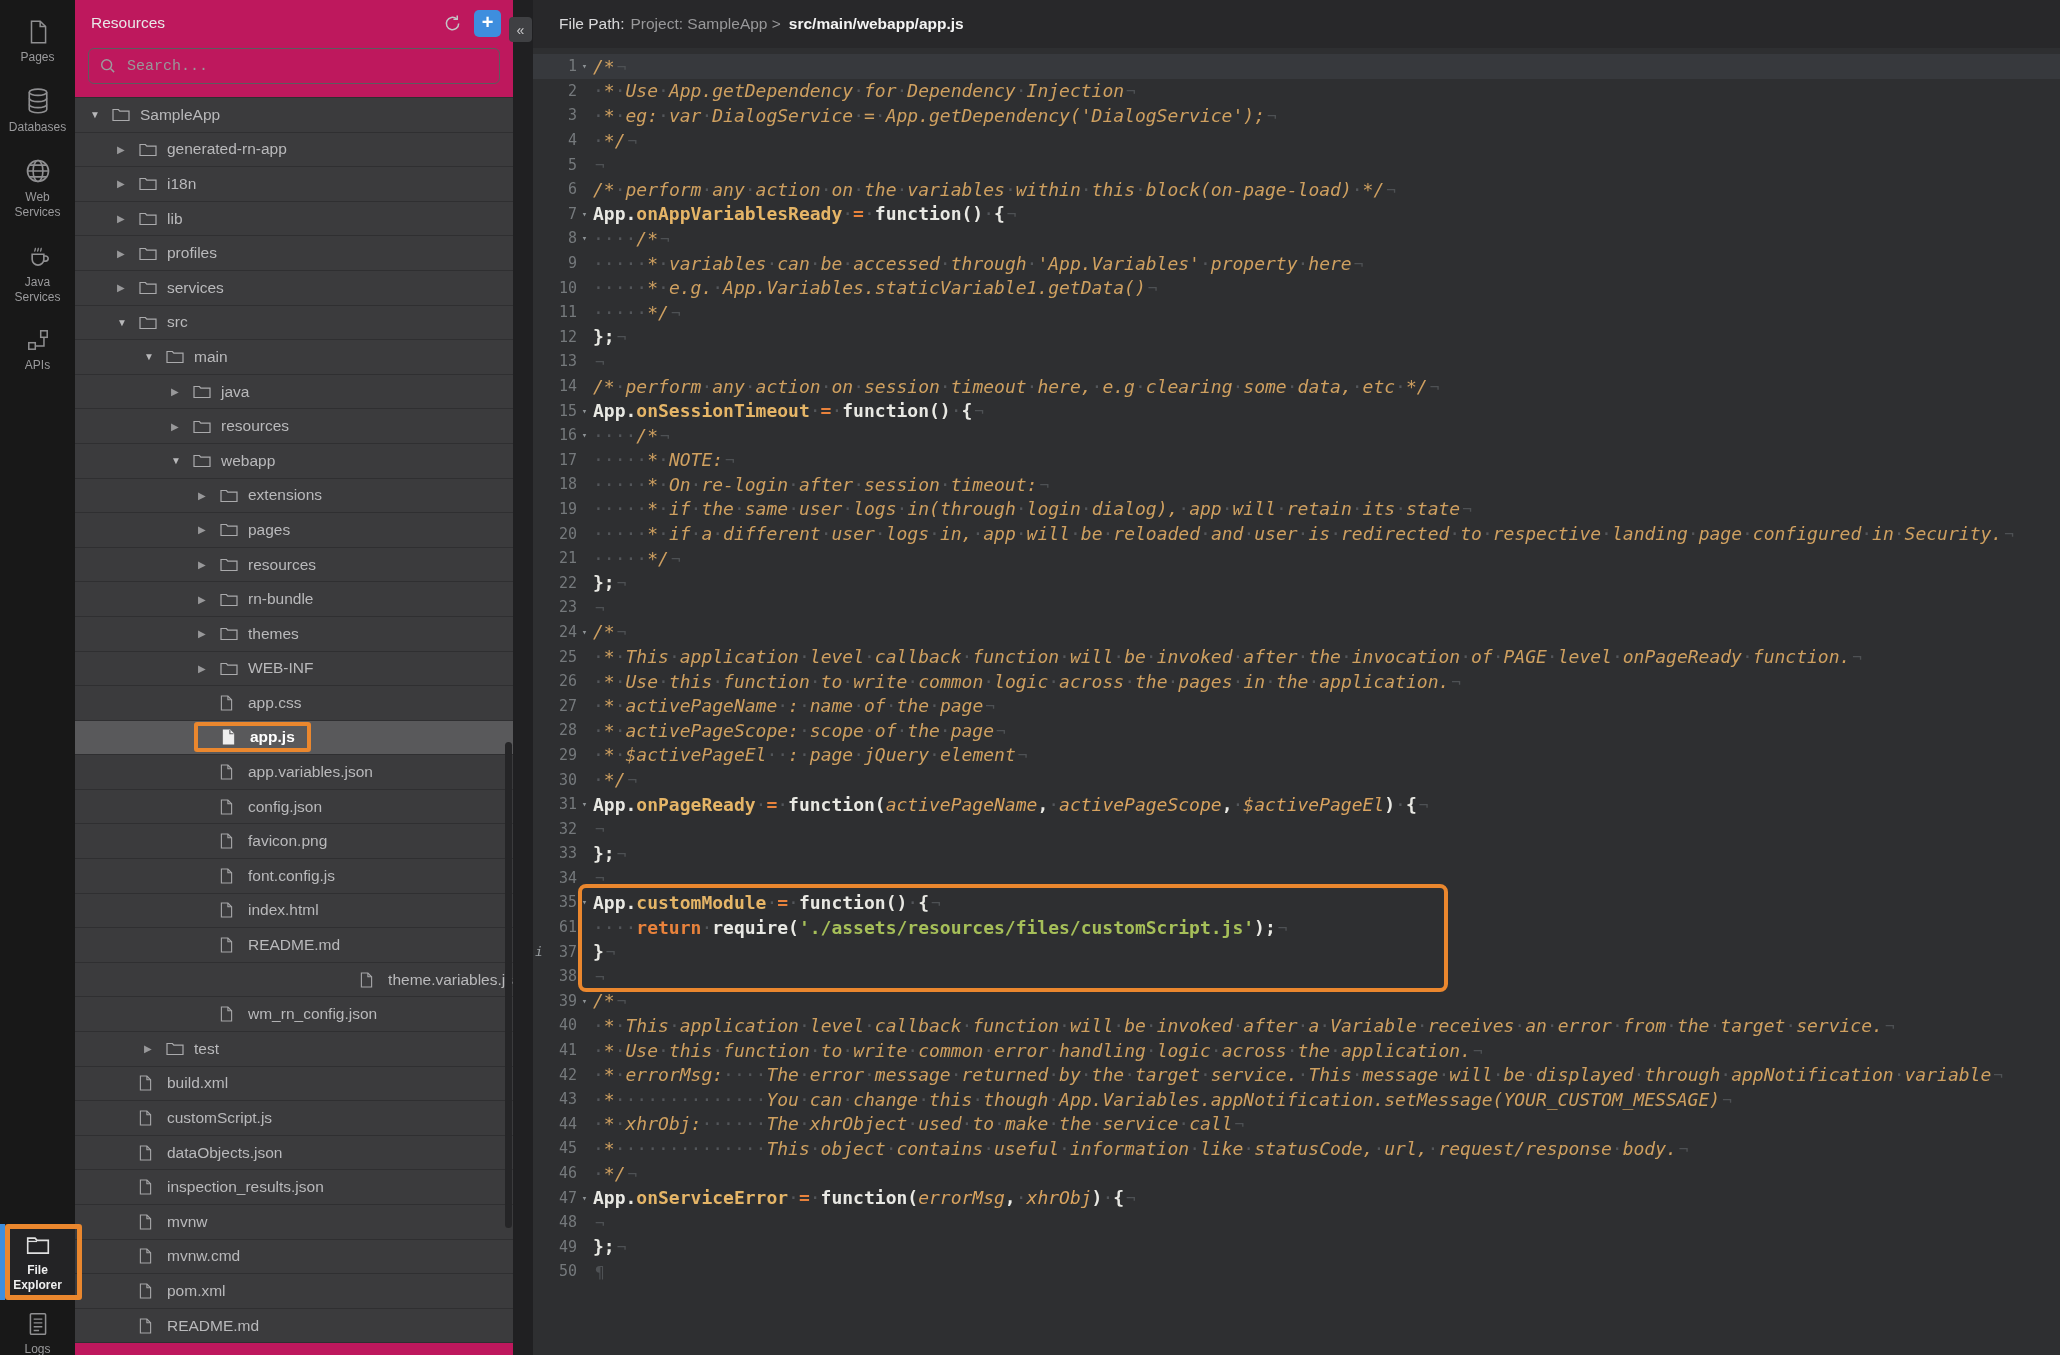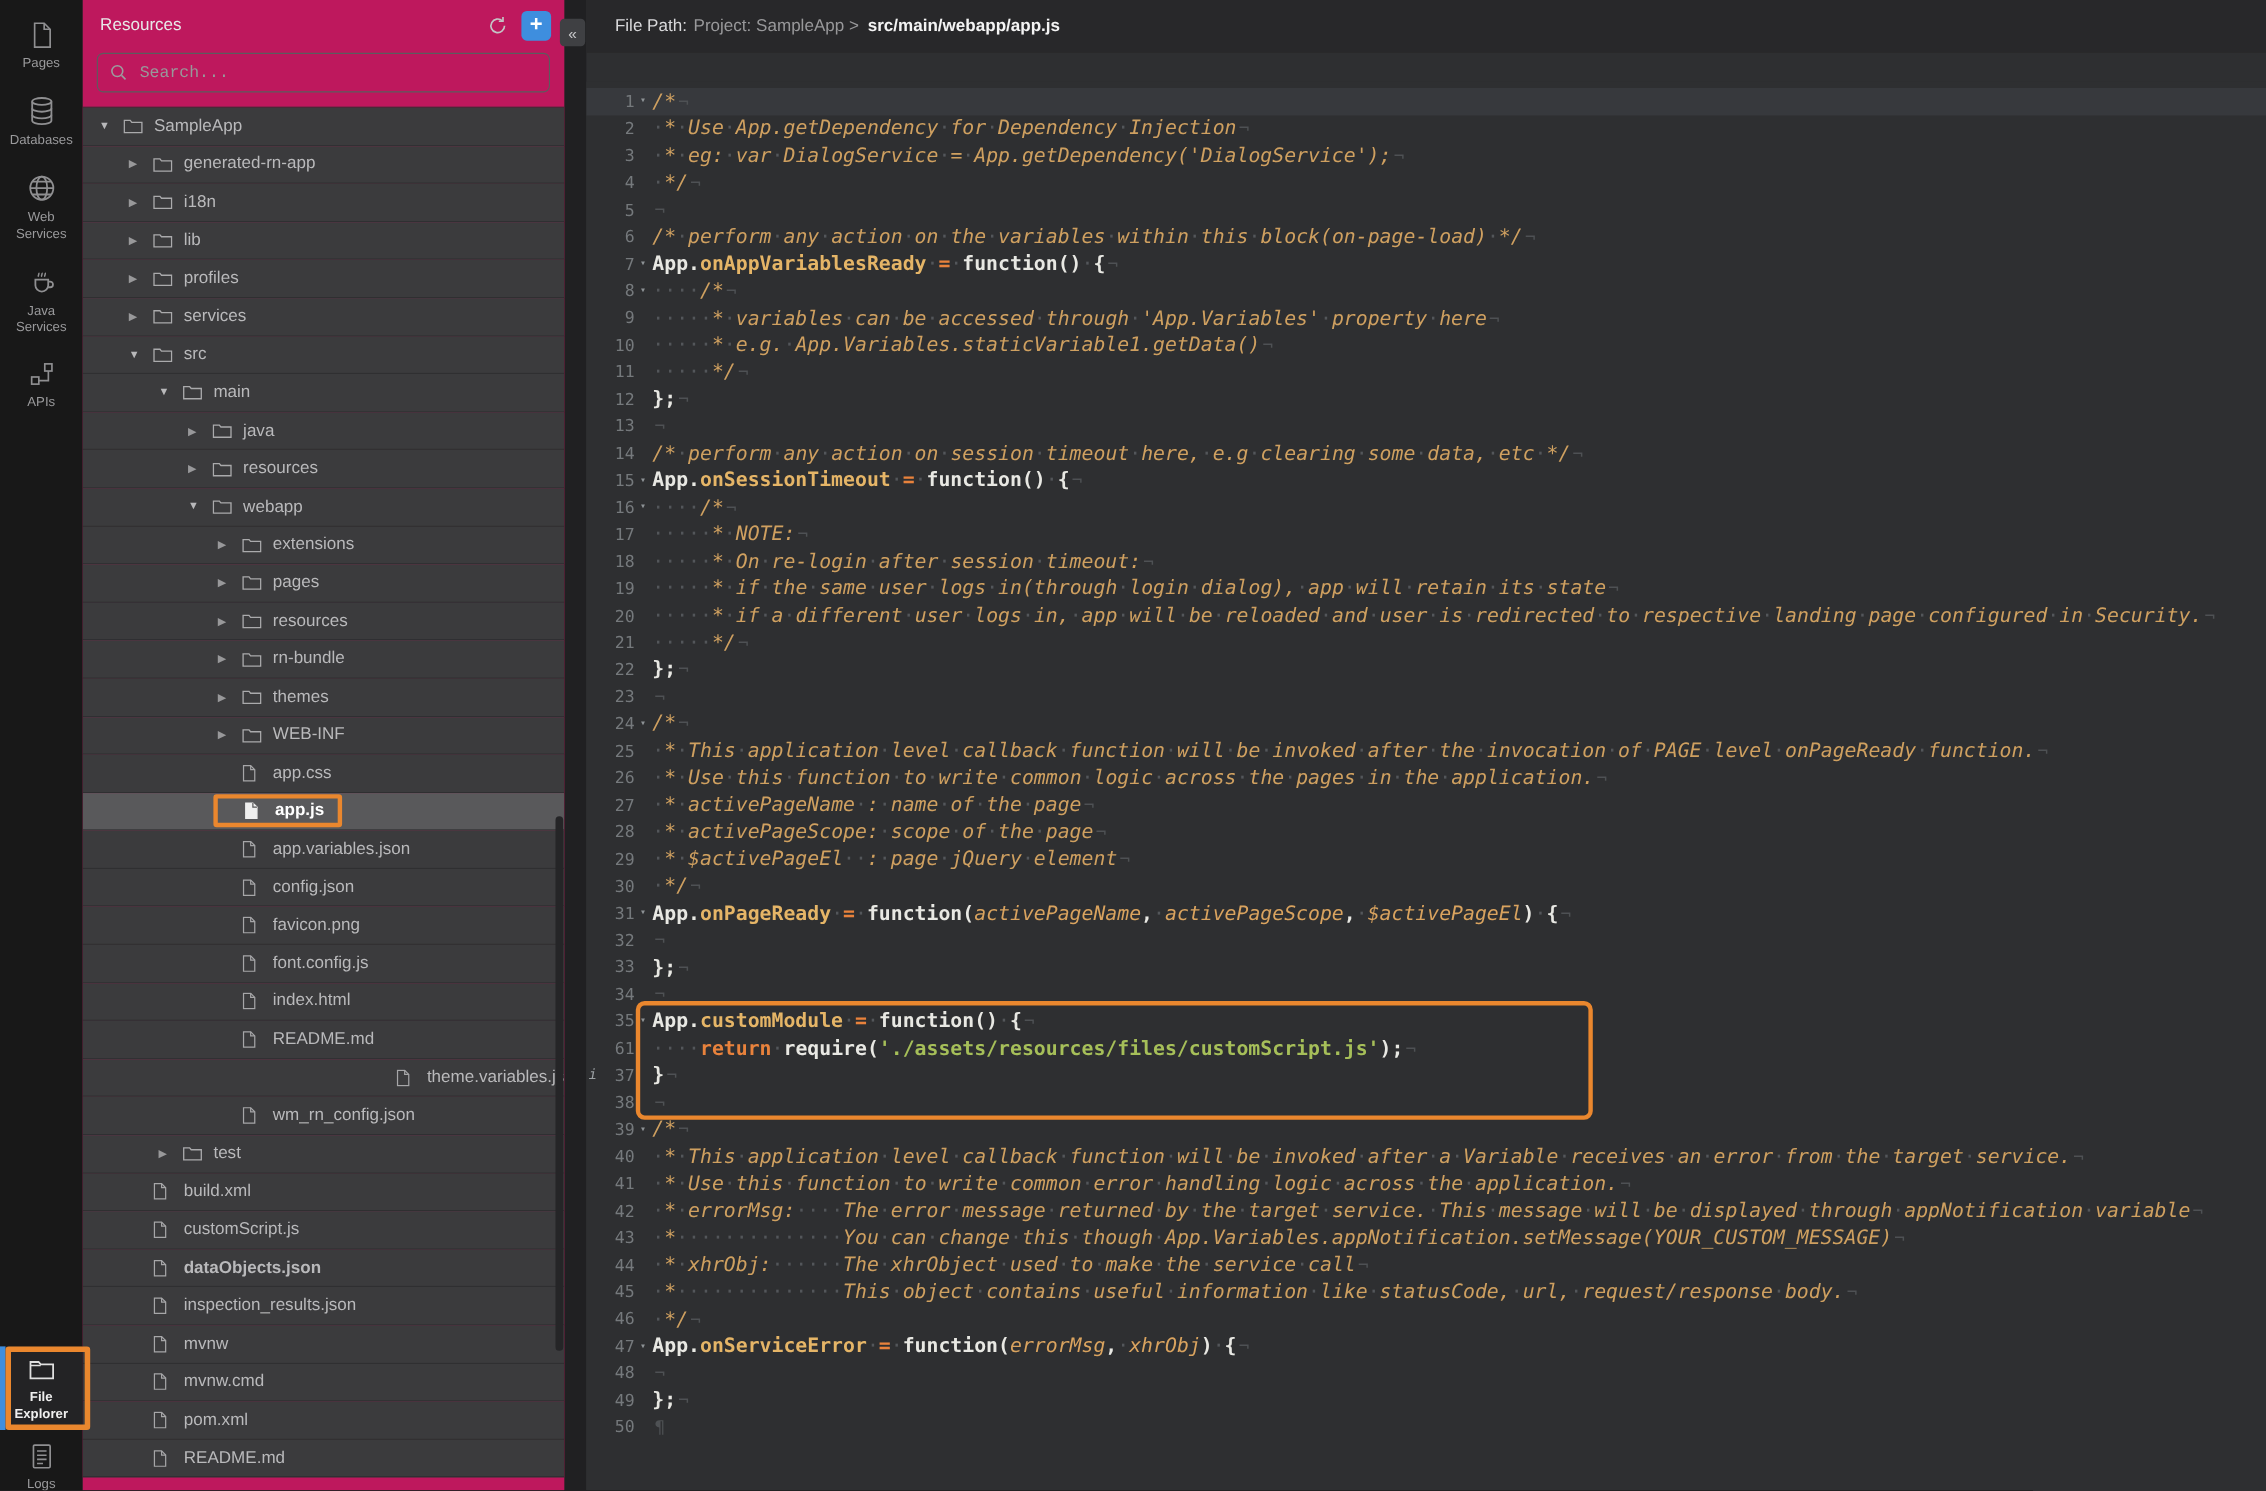--- a/index.html
+++ b/index.html
@@ -51,21 +51,21 @@
                 background:#252527;border-radius:4px;cursor:pointer;}
 
   
   .divider{width:20px;flex:none;background:#202022;}
   .collapse-btn{position:absolute;left:509px;top:17px;width:23px;height:25px;background:#3f4043;
                 border:none;border-radius:4px;color:#c9c9cb;font-size:14px;line-height:1;
                 display:flex;align-items:center;justify-content:center;cursor:pointer;z-index:6;
                 font-family:"Liberation Sans",sans-serif;padding:0;}
 
   
-  .main{flex:1;min-width:0;display:flex;flex-direction:column;position:relative;gap:26px;}
+  .main{flex:1;min-width:0;display:flex;flex-direction:column;position:relative;}
   .pathbar{height:48px;flex:none;background:#28282a;display:flex;align-items:center;
            padding-left:26px;font-size:15.5px;}
   .pp1{color:#d9d9db;}
   .pp2{color:#98989a;margin-left:6px;}
   .pp3{color:#f4f4f4;font-weight:bold;margin-left:8px;}
   .editor{flex:1;position:relative;overflow:hidden;background:#2e2f31;
           font-family:"DejaVu Sans Mono",monospace;font-size:18px;}
   .lines{padding-top:6px;}
   .ln{display:flex;align-items:center;height:24.6px;white-space:pre;}
   .ln.active{background:#37393d;}
@@ -467,21 +467,21 @@
         <div class="trow" style="padding-left: 37px;">
           <span class="arrow"></span>
           <span class="ticon">
             <svg viewBox="0 0 14 17" width="13" height="16">
               <path d="M1.5 1h7l4 4v11h-11z" fill="none" stroke="#a6a6a8" stroke-width="1.2"></path>
               <path d="M8.5 1v4h4" fill="none" stroke="#a6a6a8" stroke-width="1.2"></path>
             </svg>
           </span>
           <span>customScript.js</span>
         </div>
-        <div class="trow" style="padding-left: 37px; font-weight: bold;">
+        <div class="trow" style="padding-left: 37px;">
           <span class="arrow"></span>
           <span class="ticon">
             <svg viewBox="0 0 14 17" width="13" height="16">
               <path d="M1.5 1h7l4 4v11h-11z" fill="none" stroke="#a6a6a8" stroke-width="1.2"></path>
               <path d="M8.5 1v4h4" fill="none" stroke="#a6a6a8" stroke-width="1.2"></path>
             </svg>
           </span>
           <span>dataObjects.json</span>
         </div>
         <div class="trow" style="padding-left: 37px;">

